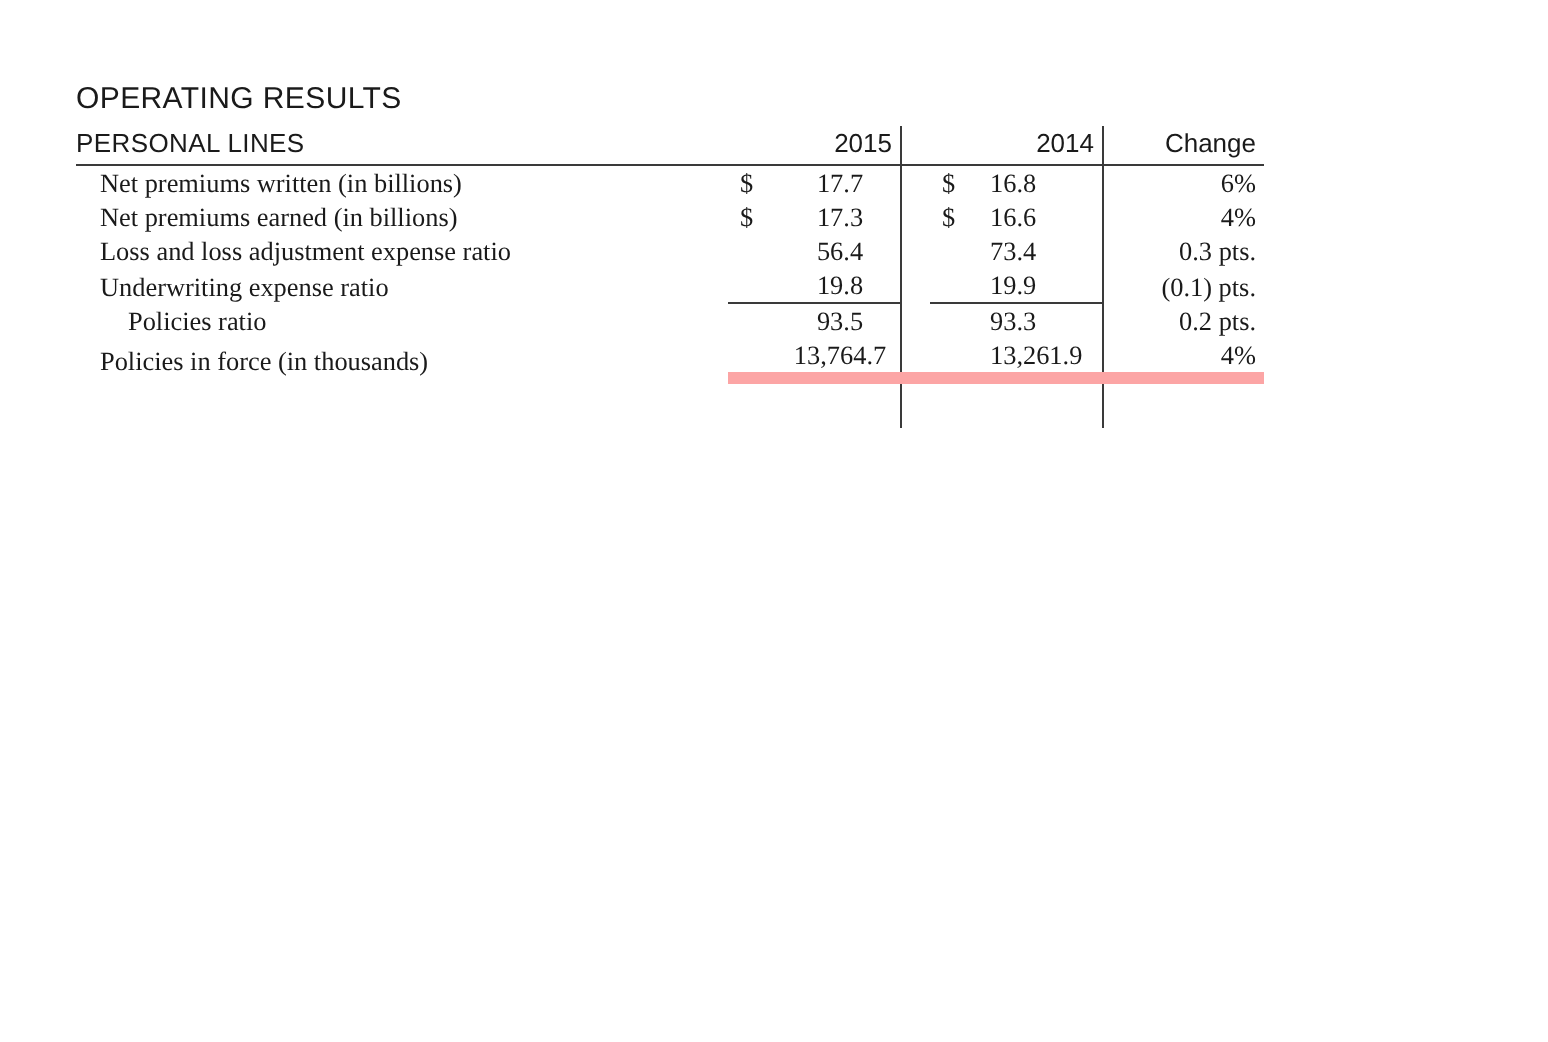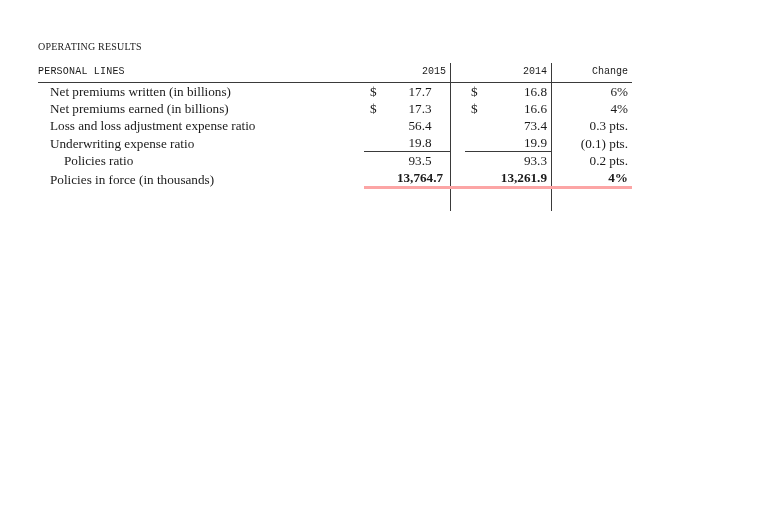--- a/index.html
+++ b/index.html
@@ -19,22 +19,22 @@
     position: absolute;
     left: 0;
     top: 0;
     width: 774px;
     height: 521px;
   }
   .section-title {
     position: absolute;
     left: 38px;
     top: 41px;
-    font-family: Liberation Serif, serif;
-    font-size: 10px;
+    font-family: Liberation Sans, sans-serif;
+    font-size: 15px;
     letter-spacing: 0.2px;
     color: #1a1a1a;
   }
   table.results {
     position: absolute;
     left: 38px;
     top: 63px;
     border-collapse: collapse;
     font-size: 13.2px;
     color: #1a1a1a;
@@ -45,27 +45,27 @@
     vertical-align: bottom;
     line-height: 17px;
     white-space: nowrap;
   }
   
   .c-label   { width: 300px; text-align: left; }
   .c-cur1    { width: 24px;  text-align: left;  padding-left: 6px !important; }
   .c-val1    { width: 52px;  text-align: center; padding-right: 4px !important; }
   .c-gap1    { width: 14px; }
   .c-cur2    { width: 24px;  text-align: left;  padding-left: 6px !important; }
-  .c-val2    { width: 52px;  text-align: right; padding-right: 4px !important; }
+  .c-val2    { width: 52px;  padding-right: 4px !important; }
   .c-gap2    { width: 14px; }
   .c-chg     { width: 62px;  text-align: right; padding-right: 4px !important; }
 
   .hdr-row td {
-    font-family: Liberation Mono, monospace;
-    font-size: 10px;
+    font-family: Liberation Sans, sans-serif;
+    font-size: 13px;
     padding-bottom: 2px !important;
     margin-left: 12px;
   }
   .hdr-label {
     font-family: "Liberation Sans", sans-serif;
     font-size: 11.5px;
     letter-spacing: 0.2px;
   }
   .hdr-year {
     text-align: right;
@@ -80,22 +80,21 @@
   .rule-right { border-right: 1px solid #3a3a3a; }
   .hdr-row td.rule-bottom { border-bottom: 1px solid #3a3a3a; }
 
   .indent1 { padding-left: 12px !important; }
   .indent2 { padding-left: 26px !important; }
 
   .row-subtotal td.topline {
     border-top: 1px solid #3a3a3a;
   }
   .row-total td.botline {
-    border-bottom: 3px solid #fca5a5;
-    font-weight: bold;
+    border-bottom: 6px solid #fca5a5;
   }
   .tail-row td { height: 22px; }
   .tail-row td.rule-right { border-right: 1px solid #3a3a3a; }
 </style>
 </head>
 <body>
 
 <div class="page">
 
   <div class="section-title">OPERATING RESULTS</div>

